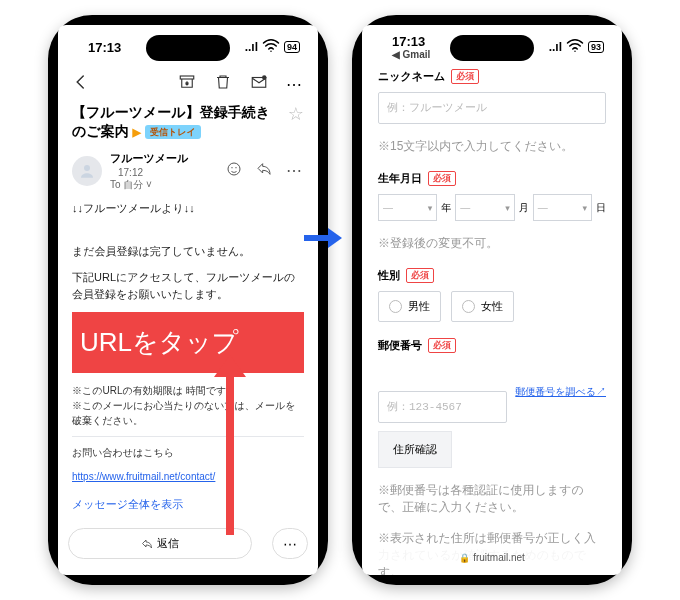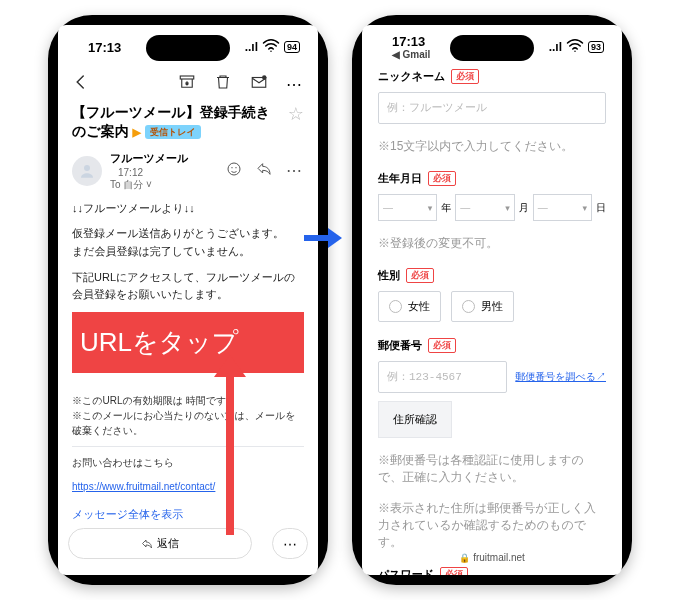--- a/index.html
+++ b/index.html
@@ -92,21 +92,21 @@
     .sender-actions { display:flex; gap:14px; color:#555; }
     .mail-body {
       padding: 0 14px;
       font-size: 11px;
       line-height:1.6;
       color:#222;
     }
     .mail-body p { margin-bottom:8px; }
     .highlight {
       background:#ef4444; color:#fff; font-size:26px; font-weight:400;
-      padding:10px 8px; margin:6px 0 20px; letter-spacing:0;
+      padding:10px 8px; margin:6px 0 10px; letter-spacing:0;
     }
     .note { font-size:10px; color:#333; line-height:1.5; }
     .link { color:#2563eb; text-decoration:underline; font-size:10px;}
     .show-all { color:#2563eb; font-size:11px; margin-top:10px; display:inline-block;}
     .divider { border-top:1px solid #e5e7eb; margin:8px 0; }
     .reply-bar {
       display:flex; gap:20px; padding:6px 10px;
     }
     .reply-btn {
       flex:1; border:1px solid #ddd; border-radius:18px; padding:7px 0;
@@ -262,21 +262,21 @@
           <svg width="16" height="16" viewBox="0 0 24 24">
               <path d="M10 4L3 11l7 7v-4c5 0 9 2 11 6 0-8-5-12-11-12V4z" stroke="#555" stroke-width="1.5" fill="none"></path>
             </svg>
         </span>
         <span style="letter-spacing:2px;">⋯</span>
       </div>
     </div>
 
     <div class="mail-body">
       <p>↓↓フルーツメールより↓↓</p>
-      <p><span>仮登録メール送信ありがとうございます。</span><br><span>まだ会員登録は完了していません。</span></p>
+      <p><br><span>まだ会員登録は完了していません。</span></p>
       <p>下記URLにアクセスして、フルーツメールの会員登録をお願いいたします。</p>
       <div class="highlight">URLをタップ</div>
       <p class="note"><span>※このURLの有効期限は     時間です。</span><br><span>※このメールにお心当たりのない方は、メールを破棄ください。</span></p>
       <div class="divider"></div>
       <p class="note">お問い合わせはこちら</p>
       <a class="link">https://www.fruitmail.net/contact/</a>
       <br>
       <span class="show-all">メッセージ全体を表示</span>
     </div>
 
@@ -360,36 +360,36 @@
       </div>
 
       <div class="form-section">
         <div class="form-label">
           <span>性別</span>
           <span class="req-badge">必須</span>
         </div>
         <div class="radio-row">
           <div class="radio-opt">
             <span class="radio-circle"></span>
-            <span>女性</span>
+            <span>男性</span>
           </div>
           <div class="radio-opt">
             <span class="radio-circle"></span>
-            <span>男性</span>
+            <span>女性</span>
           </div>
         </div>
       </div>
 
       <div class="form-section">
         <div class="form-label">
           <span>郵便番号</span>
           <span class="req-badge">必須</span>
         </div>
         <div class="zip-row">
-          <input class="form-input" style="flex: 1 1 0%;" placeholder="例：123-4567">
+          <input class="form-input" style="flex: 1 1 0%; margin-top: 30px;" placeholder="例：123-4567">
           <span class="zip-link"><span>郵便番号を調べる</span><span>↗</span></span>
         </div>
         <div class="addr-btn">住所確認</div>
         <div class="form-hint">※郵便番号は各種認証に使用しますので、正確に入力ください。</div>
         <div class="form-hint">※表示された住所は郵便番号が正しく入力されているか確認するためのものです。</div>
       </div>
 
       <div class="form-section" style="margin-bottom:4px;">
         <div class="form-label">
           <span>パスワード</span>

